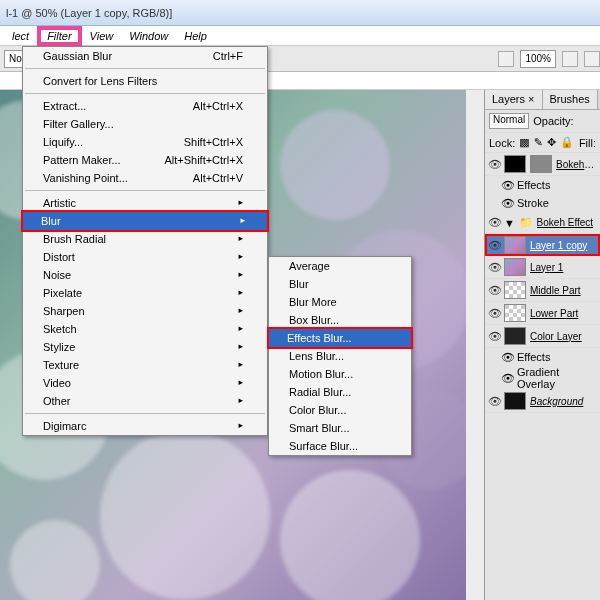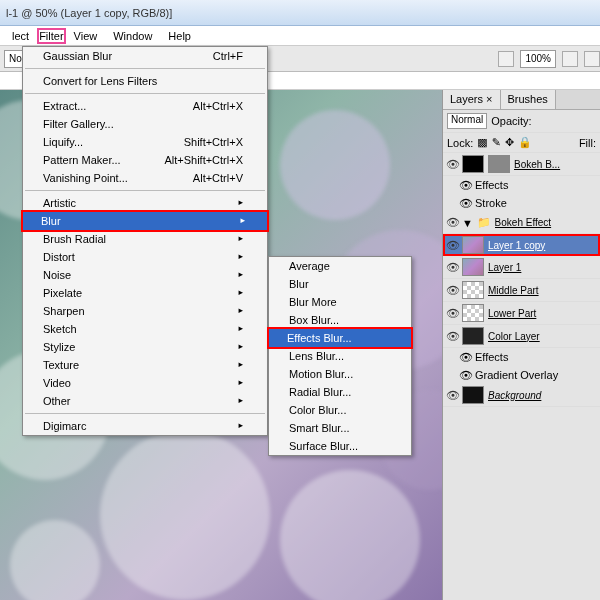--- a/index.html
+++ b/index.html
@@ -1,42 +1,42 @@
 <!DOCTYPE html>
 <html><head>
 <meta charset="utf-8">
 <style>
 * { margin: 0; padding: 0; box-sizing: border-box; font-family: Tahoma, sans-serif; font-size: 11px; }
 body { background: #ededed; width: 600px; height: 600px; overflow: hidden; position: relative; }
 
 .titlebar { height: 26px; background: linear-gradient(#e8f0fa,#c8dcf2); border-bottom: 1px solid #9cb8d8; display: flex; align-items: center; padding-left: 6px; color: #333; }
 .menubar { height: 20px; background: #fff; border-bottom: 1px solid #ccc; display: flex; align-items: center; padding-left: 4px; }
-.menubar span { padding: 2px 8px; cursor: default; }
-.menubar .highlighted { border: 2px solid #ec4899; padding: 0 0; }
+.menubar span { padding: 2px 8px; cursor: default; font-style: italic; }
+.menubar .highlighted { border: 4px solid #ec4899; padding: 0 6px; }
 .toolbar { height: 26px; background: #e8e8e8; border-bottom: 1px solid #bbb; display: flex; align-items: center; padding-left: 4px; gap: 6px; }
 .toolbar .combo { border: 1px solid #999; background: #fff; padding: 1px 4px; font-size: 10px; height: 18px; display: flex; align-items: center; }
 .toolbar .lbl { font-size: 10px; color: #333; }
 .toolbar .icon { width: 16px; height: 16px; border: 1px solid #aaa; background: #f0f0f0; }
 .ruler { height: 18px; background: #fff; border-bottom: 1px solid #ccc; display:flex; align-items:flex-end; padding-left:26px; gap:0; font-size:9px; color:#333; position:relative;}
 .ruler span { width:34px; display:inline-block; border-left:1px solid #888; padding-left:2px;}
 
 .canvas-area { position: absolute; left: 0; top: 90px; width: 466px; height: 510px; background: linear-gradient(135deg, #5c8a85 0%, #8fb5a8 35%, #b8a8c8 65%, #8872a8 100%); overflow:hidden; }
 .bokeh { position:absolute; border-radius:50%; background: rgba(255,255,255,0.35); filter: blur(2px); }
 
 .menu { position: absolute; background: #f4f4f4; border: 1px solid #888; box-shadow: 2px 2px 4px rgba(0,0,0,0.3); }
 .menu-item { padding: 3px 24px 3px 20px; display:flex; justify-content: space-between; gap: 24px; cursor: default; white-space: nowrap; }
 .menu-item.sel { background: #316ac5; color: #fff; }
 .menu-item.sub::after { content: "▸"; font-size: 9px; }
 .menu-sep { height: 1px; background: #bbb; margin: 3px 2px; }
 .menu1 { left: 22px; top: 46px; width: 246px; }
 .menu1 .hl { border: 2px solid red; margin: -2px; padding: 3px 22px 3px 18px;}
 .menu2 { left: 268px; top: 256px; width: 144px; }
 .menu2 .hl { border: 2px solid red; margin: -2px; padding: 3px 22px 3px 18px;}
 
-.panels { position: absolute; right: 0; top: 90px; width: 158px; height: 510px; background: #e4e4e4; border-left: 1px solid #999; }
+.panels { position: absolute; right: 0; top: 90px; width: 116px; height: 510px; background: #e4e4e4; border-left: 1px solid #999; }
 .panel-tabs { display:flex; height: 20px; border-bottom: 1px solid #aaa; background:#d8d8d8; }
 .panel-tabs span { padding: 3px 7px; border-right: 1px solid #aaa; background:#e8e8e8;}
 .panel-row { display:flex; align-items:center; gap:4px; padding: 3px 4px; font-size:10px; border-bottom: 1px solid #ddd;}
 .panel-row .combo { border:1px solid #999; background:#fff; padding:0 3px; height:16px; font-size:10px;}
 .layer { display:flex; align-items:center; gap:4px; padding: 2px 3px; border-bottom:1px solid #ddd; min-height:22px;}
 .layer .eye { width:12px; color:#333; font-size:11px; }
 .layer .thumb { width:22px; height:18px; border:1px solid #888; background:#fff; }
 .layer .name { font-size:10px; flex:1; overflow:hidden; text-overflow:ellipsis; white-space:nowrap;text-decoration:underline; }
 .layer.selected { background:#5a7fbf; color:#fff; border:2px solid red; padding:0 1px;}
 .sublayer { padding-left: 16px; display:flex; align-items:center; gap:4px; font-size:10px; min-height:18px;}

